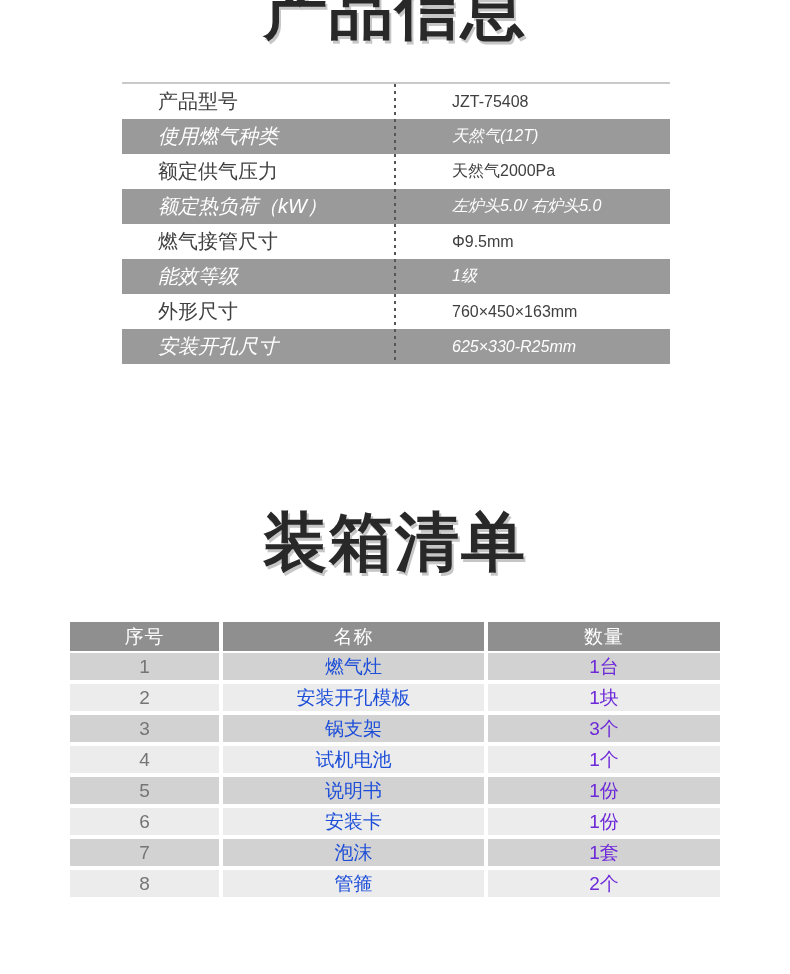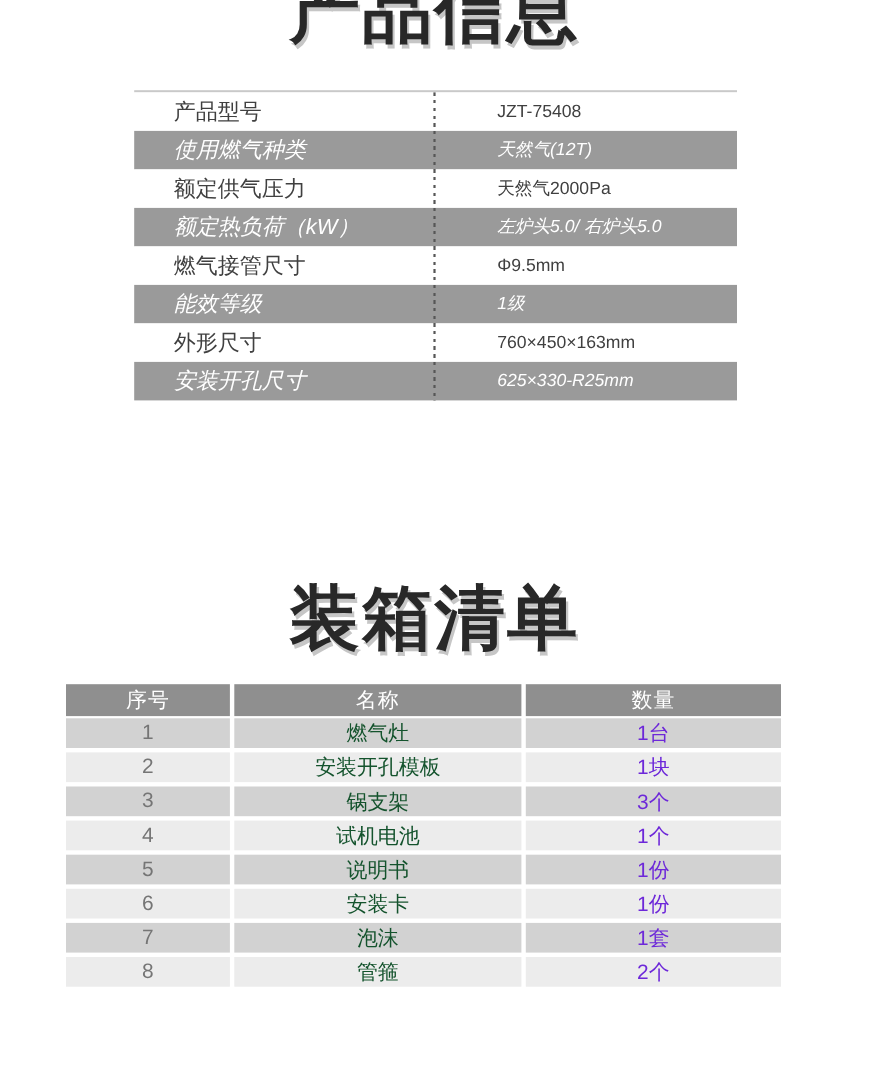--- a/index.html
+++ b/index.html
@@ -18,21 +18,21 @@
     text-align: center;
     font-size: 64px;
     line-height: 64px;
     font-weight: 900;
     color: #282828;
     letter-spacing: 2px;
     text-shadow: 2px 3px 0 #c6c6c6;
     white-space: nowrap;
   }
   .title-product { top: -22px; }   
-  .title-packing { top: 530px; }
+  .title-packing { top: 510px; }
 
   
   .spec-table {
     position: absolute;
     left: 122px; top: 82px;
     width: 548px;
     border-top: 2px solid #c9c9c9;
   }
   .spec-row {
     display: flex;
@@ -60,21 +60,21 @@
     position: absolute;
     left: 272px; top: 0;
     width: 2px; height: 280px;
     background-image: repeating-linear-gradient(
       to bottom, #565656 0px, #565656 3px, transparent 3px, transparent 7px);
   }
 
   
   .packing-table {
     position: absolute;
-    left: 60px; top: 622px;
+    left: 70px; top: 622px;
     width: 650px;
     display: grid;
     grid-template-columns: 149px 261px 232px;
     grid-auto-rows: 27px;
     gap: 4px;
   }
   .pack-cell {
     display: flex;
     align-items: center;
     justify-content: center;
@@ -82,21 +82,21 @@
   }
   .pack-header {
     height: 29px;
     background: #8f8f8f;
     color: #ffffff;
     letter-spacing: 1px;
   }
   .row-odd  { background: #d2d2d2; }
   .row-even { background: #ececec; }
   .pack-no   { color: #757575; }
-  .pack-name { color: #14532d; }
+  .pack-name { color: #1d4ed8; }
   .pack-qty  { color: #6d28d9; }
 </style>
 </head>
 <body>
 
 <h1 class="big-title title-product">产品信息</h1>
 
 <div class="spec-table">
   <div class="spec-row">
     <span class="spec-label">产品型号</span>

